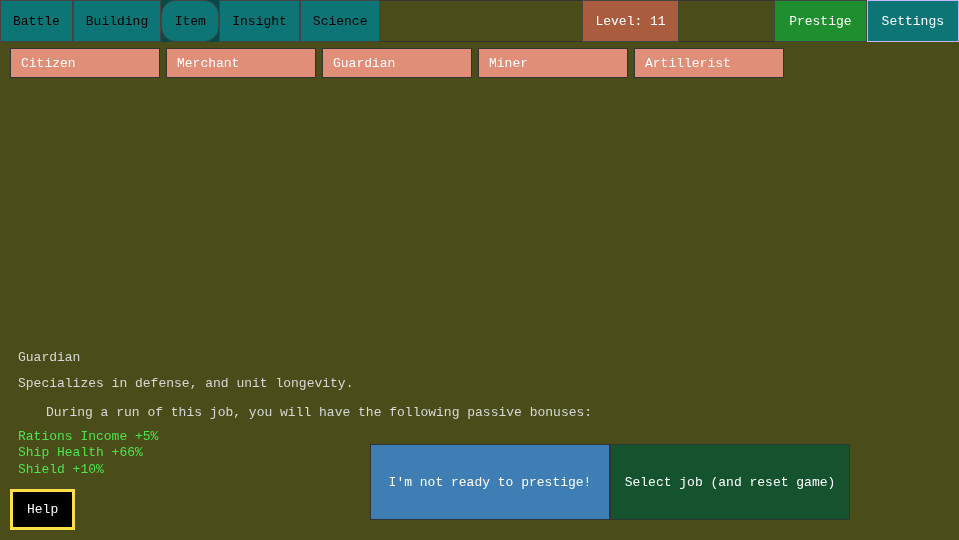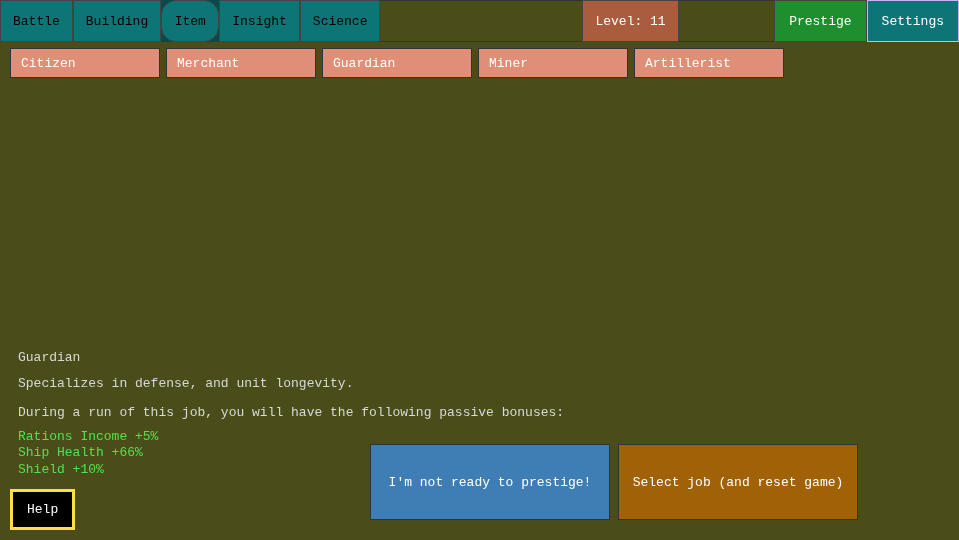--- a/index.html
+++ b/index.html
@@ -81,43 +81,42 @@
   }
   .desc-block {
     position: absolute;
     left: 18px;
     top: 348px;
     color: #d8d8d8;
     line-height: 1.5;
   }
   .desc-block .title { margin-bottom: 6px; }
   .desc-block .spec { margin-bottom: 10px; }
-  .desc-block .intro { margin-bottom: 6px; }
+  .desc-block .intro { margin-bottom: 6px; margin-left: 28px; }
   .bonus-line { color: #4ee44e; line-height: 1.3; }
   .bottom-buttons {
     position: absolute;
     left: 370px;
     bottom: 20px;
     display: flex;
-    gap: 8px;
   }
   .big-btn {
     height: 76px;
     width: 240px;
     display: flex;
     align-items: center;
     justify-content: center;
     color: #fff;
     cursor: pointer;
     border: 1px solid #333;
     text-align: center;
     padding: 0 10px;
   }
   .big-btn.blue { background: #3e7eb5; }
-  .big-btn.red { background: #a16207; }
+  .big-btn.red { background: #14532d; }
   .help-btn {
     position: absolute;
     left: 10px;
     bottom: 10px;
     background: #000;
     border: 3px solid #fde047;
     color: #fff;
     padding: 10px 14px;
     cursor: pointer;
   }

